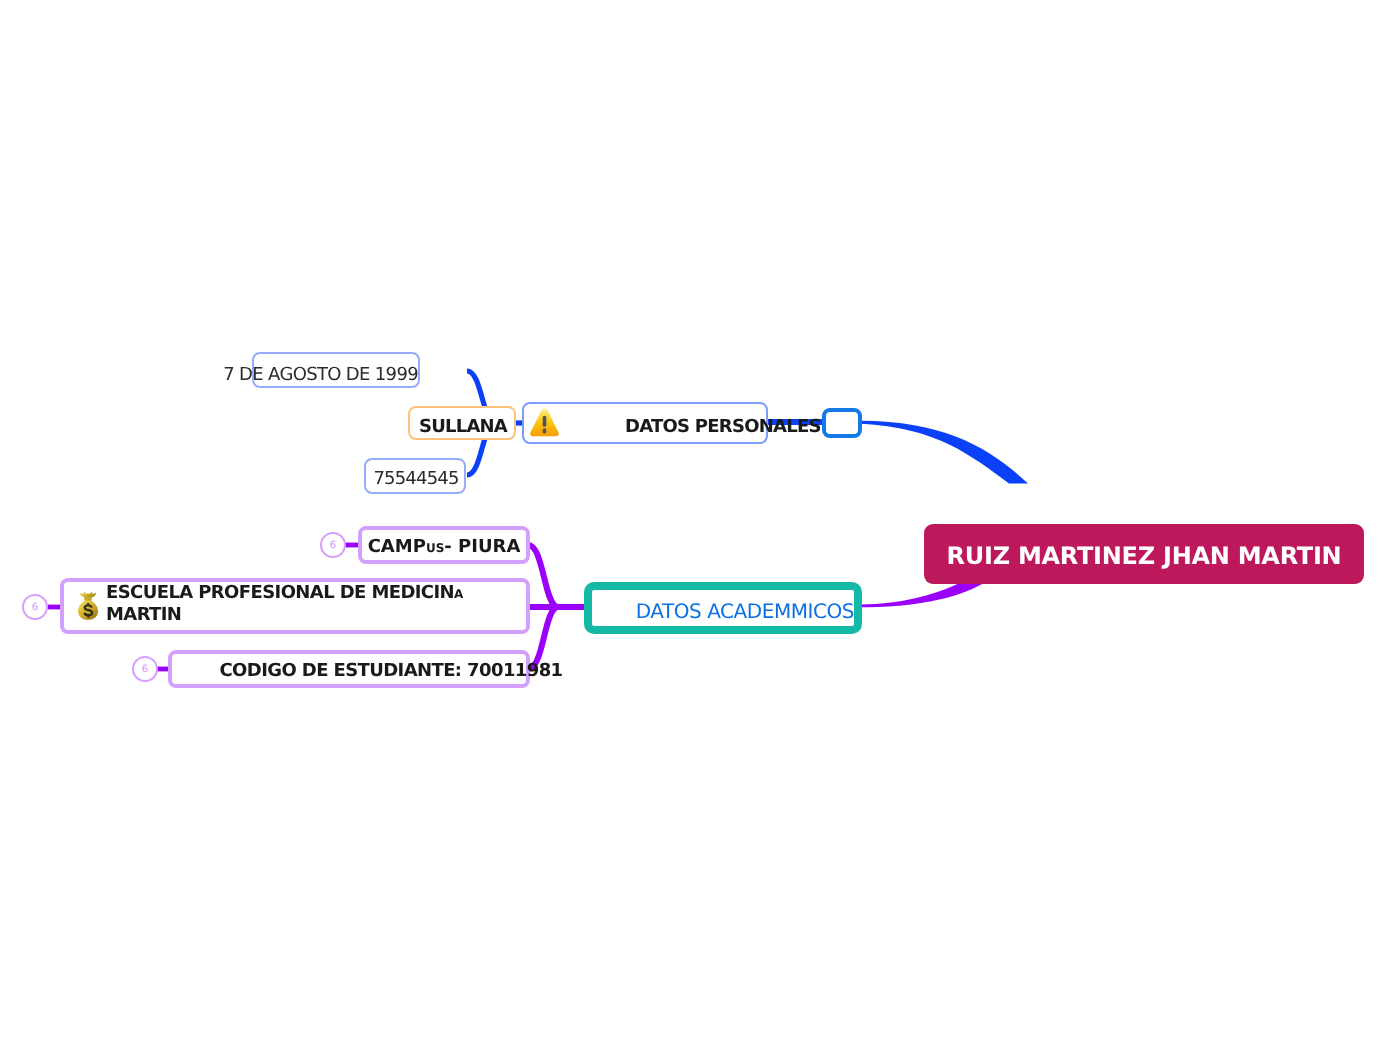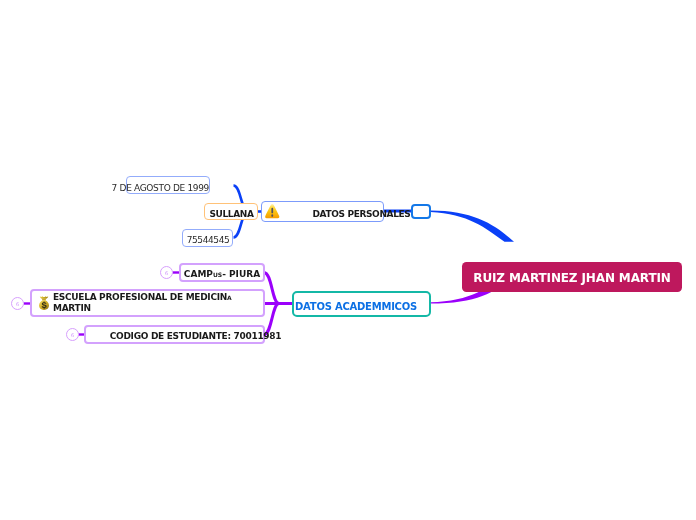--- a/index.html
+++ b/index.html
@@ -37,23 +37,23 @@
   .c1b{left:180px;top:203px;width:54px;height:17px;border:1.4px solid #ffc278;
        border-radius:4px;font-weight:bold;font-size:9px;color:#1a1a1a;
        letter-spacing:-0.4px;justify-content:center;margin-left:24px;}
   .c1b .txt{padding-top:4px;padding-left:1px;}
   .c1c{left:182px;top:229px;width:51px;height:18px;border:1.4px solid #93acfb;
        border-radius:4px;font-size:9px;color:#2b2b2b;letter-spacing:-0.4px;
        justify-content:center;}
   .c1c .txt{padding-top:4px;padding-left:1px;}
 
   
-  .b2{left:292px;top:291px;width:139px;height:26px;border:2px solid #14b8a6;
-      border-radius:5px;font-weight:bold;font-size:10px;color:#0d70e4;
-      letter-spacing:-0.23px;justify-content:flex-start;}
+  .b2{left:292px;top:291px;width:139px;height:26px;border:4px solid #14b8a6;
+      border-radius:5px;font-weight:normal;font-size:10px;color:#0d70e4;
+      letter-spacing:-0.23px;justify-content:flex-end;}
   .b2 .txt{padding-top:4px;padding-left:1px;}
 
   .c2a{left:179px;top:263px;width:86px;height:19px;border:2px solid #d3a1fd;
        border-radius:4px;font-weight:bold;font-size:9px;color:#1a1a1a;
        letter-spacing:0px;justify-content:center;font-variant:small-caps;}
   .c2a .txt{padding-top:3px;}
   .c2b{left:30px;top:289px;width:235px;height:28px;border:2px solid #d3a1fd;
        border-radius:4px;font-weight:bold;font-size:9px;color:#1a1a1a;
        letter-spacing:-0.3px;padding-left:6px;font-variant:small-caps;
        align-items:center;}

